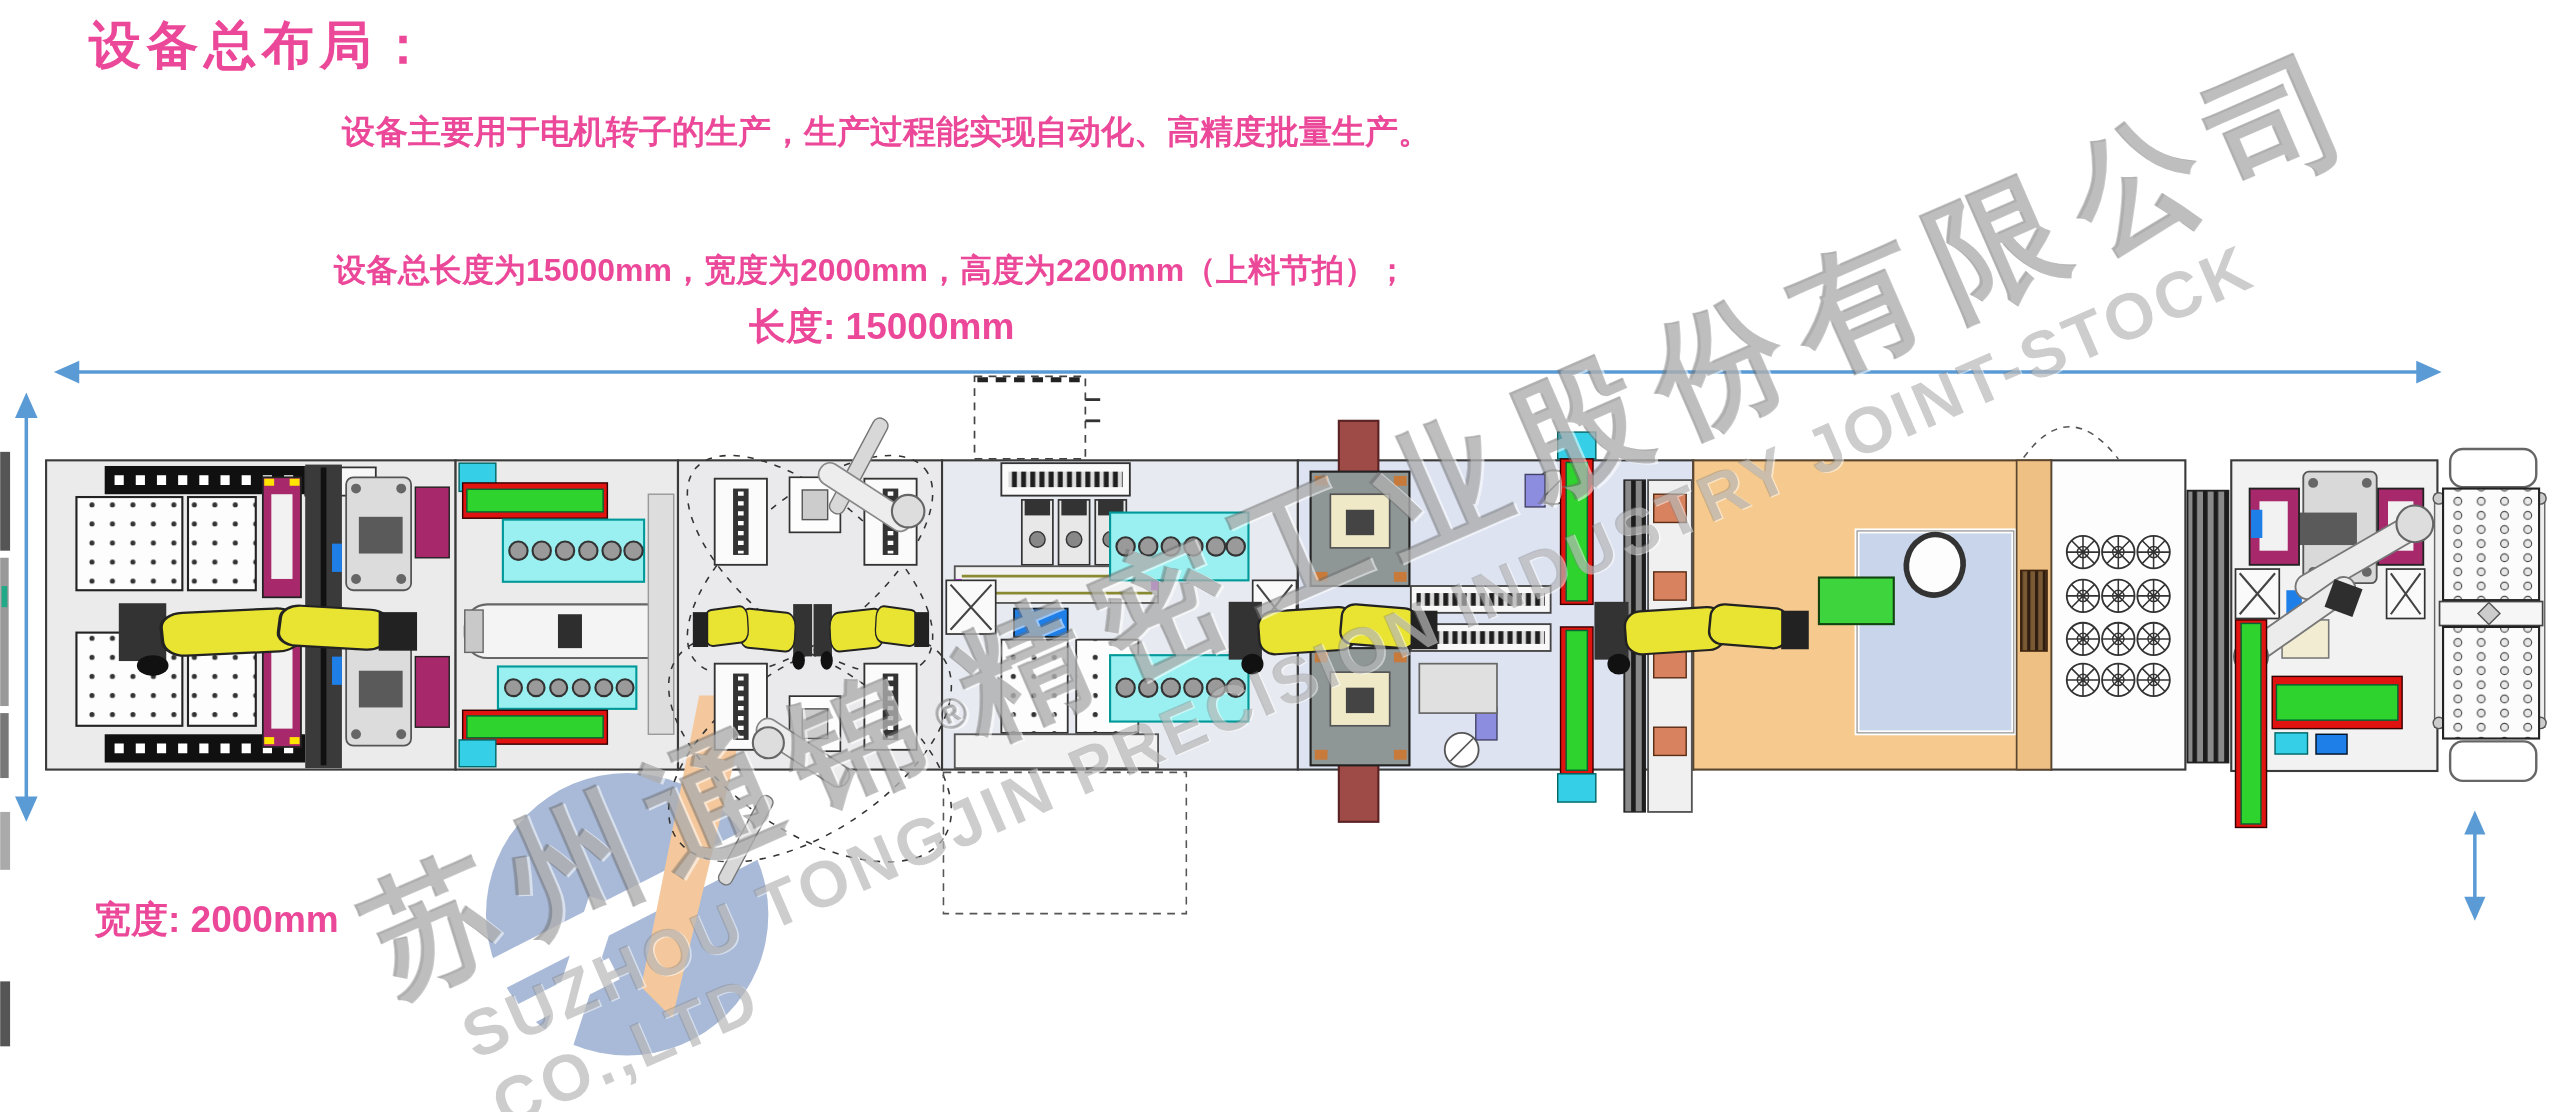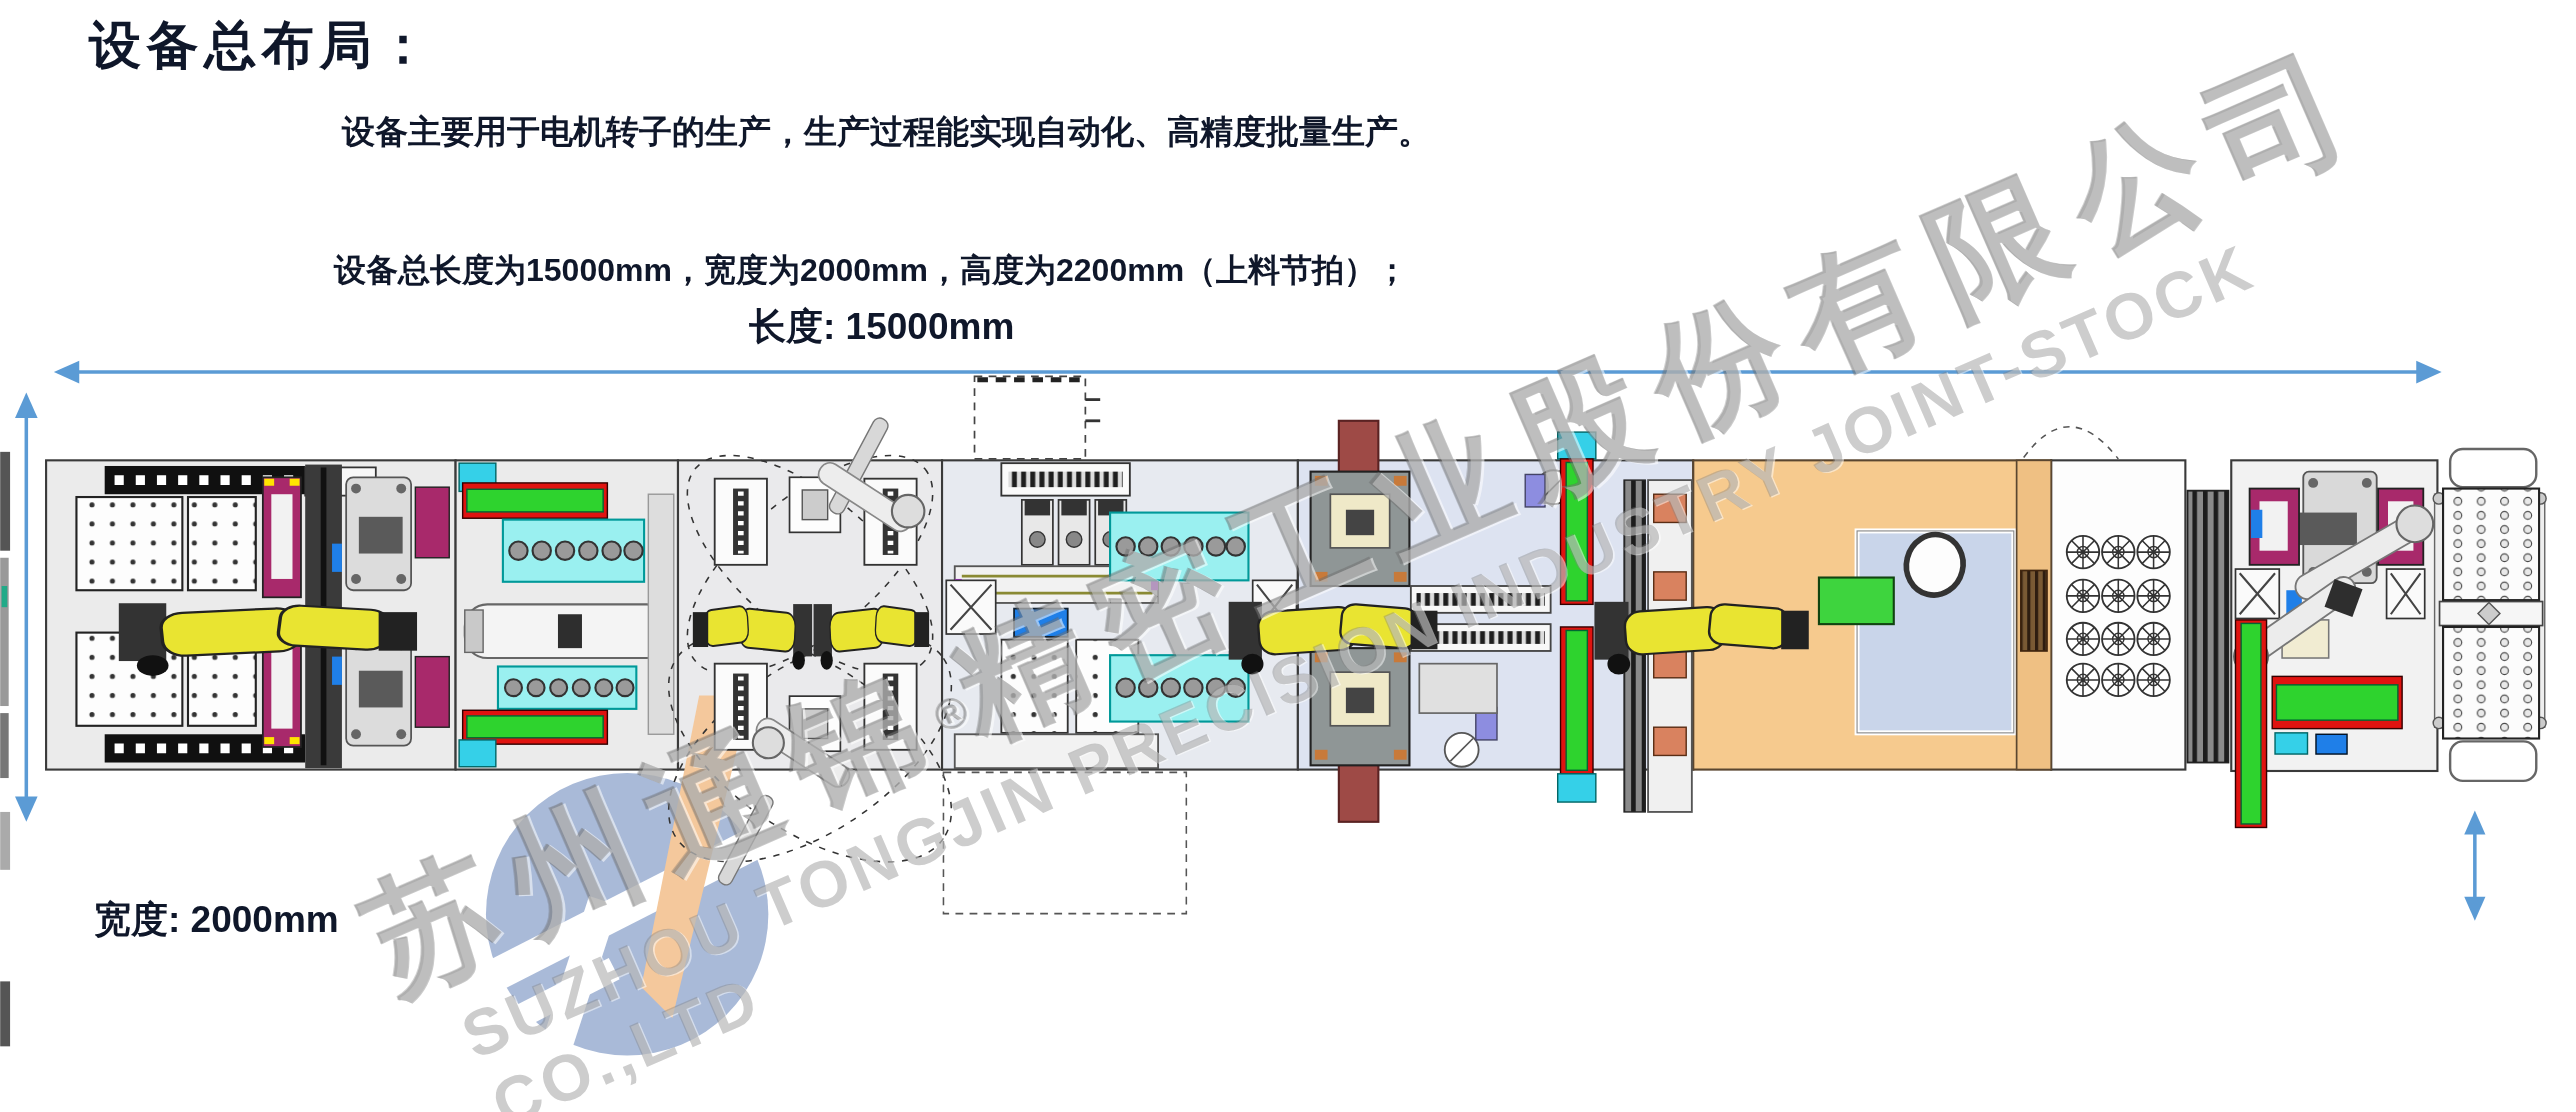--- a/index.html
+++ b/index.html
@@ -1,19 +1,19 @@
 <!DOCTYPE html>
 <html style="--accent-blue: #5b9bd5; --robot-yellow: #e9e431; --conveyor-green: #2ed32e; --conveyor-red: #e01310; --roller-cyan: #9af0f0; --machine-cyan: #35d0e8; --fixture-magenta: #a8296b; --maroon-column: #9e4a46; --tan-room: #f6ca8e; --lavender-bed: #dde3f1; --gray-bed: #ebebeb; --royal-blue: #1f7fe8; --logo-blue: #a9bad8; --logo-orange: #f4c89c; --watermark-gray: #8a8a8a;font-size:11.3px"><head>
 <meta charset="utf-8">
 <style>
   html,body{margin:0;padding:0;background:#fff;}
   #canvas{position:relative;width:2576px;height:1112px;background:#fff;overflow:hidden;
           font-family:"Liberation Sans","DejaVu Sans",sans-serif;}
   svg.machine{position:absolute;left:0;top:0;z-index:1;}
-  .txt{position:absolute;color:#0f172a;white-space:nowrap;z-index:4;}
+  .txt{position:absolute;color:#ec4899;white-space:nowrap;z-index:4;}
   .title{left:89px;top:11.3px;font-size:52px;font-weight:800;letter-spacing:5.6px;}
   .p1{left:342px;top:110px;font-size:33px;font-weight:700;text-align:right;}
   .p2{left:270px;top:161px;font-size:33px;font-weight:700;}
   .p3{left:334px;top:249px;font-size:32px;font-weight:700;}
   .len{left:749px;top:302px;font-size:37px;font-weight:600;}
   .wid{left:94px;top:895px;font-size:37px;font-weight:600;}
   .hei{left:2065px;top:871px;font-size:37px;font-weight:600;}
   .watermark{position:absolute;left:346px;top:886px;z-index:3;pointer-events:none;
              transform:rotate(-23.5deg);transform-origin:0 0;}
   .wm-zh{font-size:131px;font-weight:700;letter-spacing:21px;line-height:1.08;

